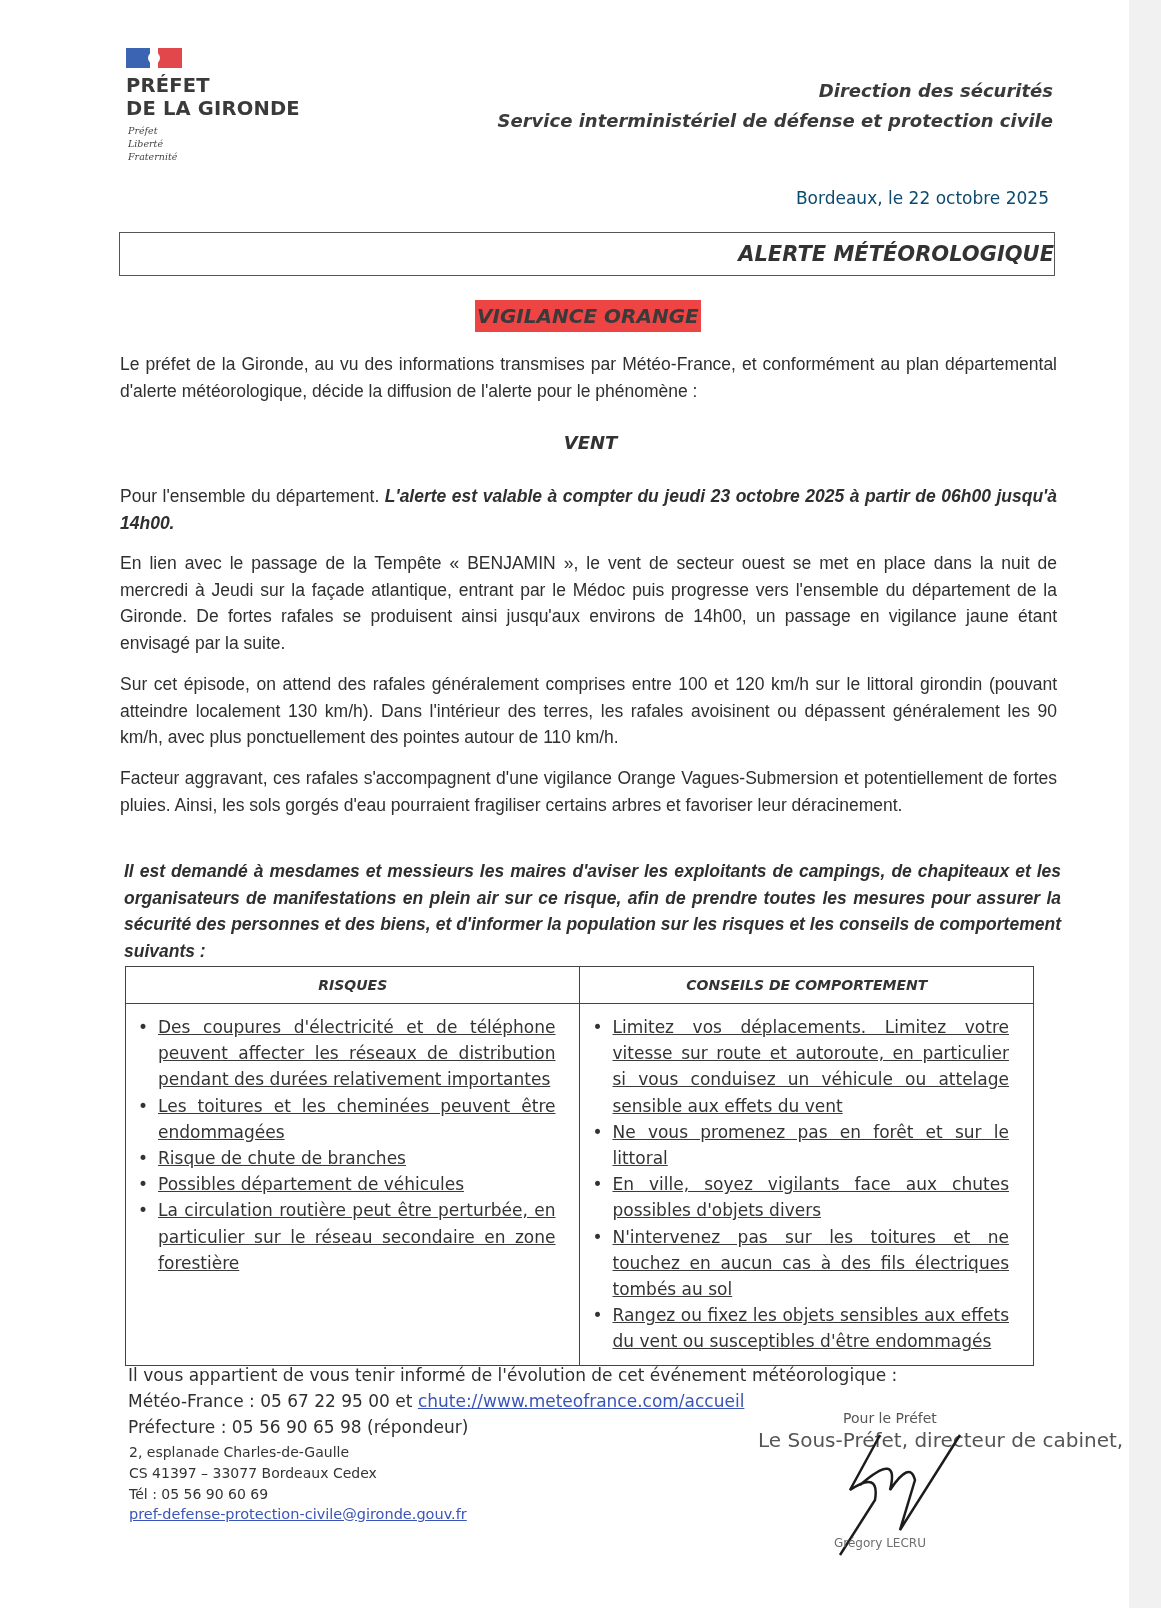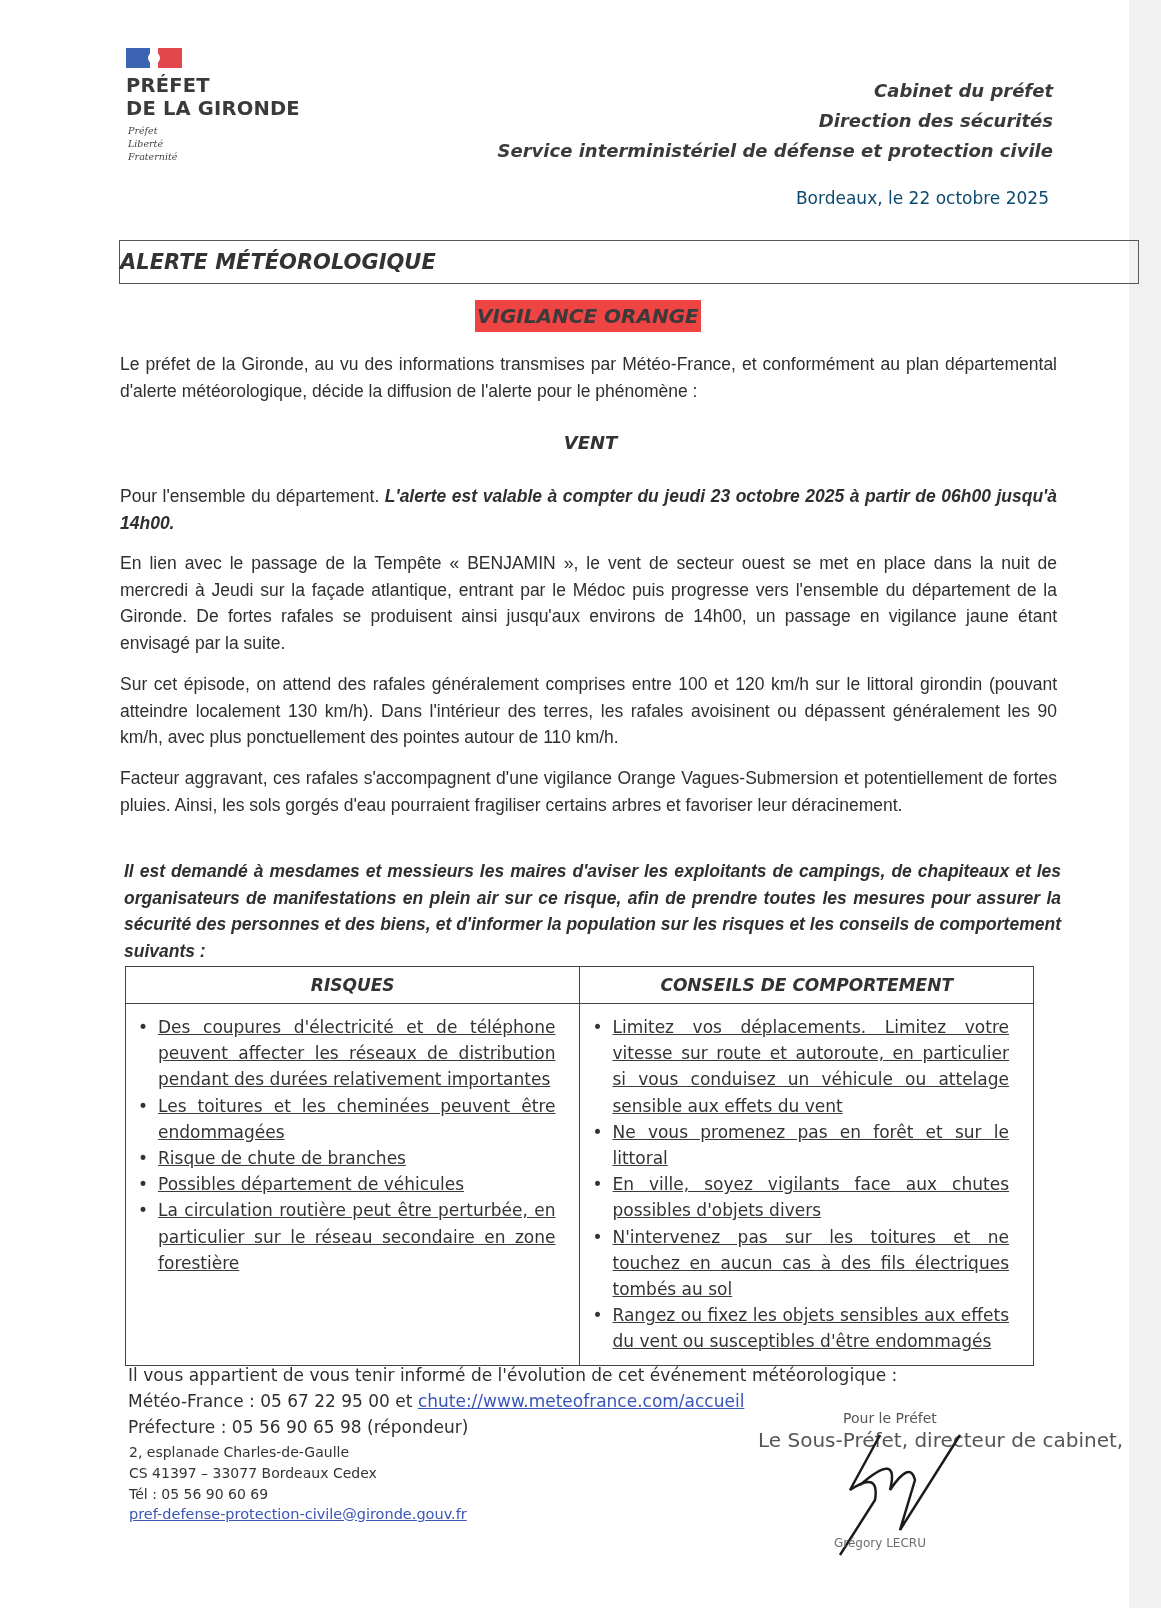--- a/index.html
+++ b/index.html
@@ -14,33 +14,33 @@
   .flag { left: 126px; top: 48px; width: 56px; height: 20px; }
   .flag .blue { position: absolute; left: 0; top: 0; width: 24px; height: 20px; background: #3b64b2; }
   .flag .red { position: absolute; left: 32px; top: 0; width: 24px; height: 20px; background: #e2474b; }
   .flag .mid { position: absolute; left: 22px; top: 4px; width: 12px; height: 12px; background: #fff; border-radius: 50%; }
   .logo-title { left: 126px; top: 74px; font-family: "DejaVu Sans", sans-serif; font-weight: bold; font-size: 19.5px; line-height: 23px; color: #3a3a3a; letter-spacing: 0.2px; }
   .motto { left: 128px; top: 124px; font-family: "DejaVu Serif", serif; font-style: italic; font-size: 9.5px; line-height: 13px; color: #444; }
 
   .header-right { right: 108px; top: 76px; text-align: right; font-style: italic; font-weight: bold; font-size: 18px; line-height: 30px; color: #3a3a3a; }
   .date { right: 112px; top: 188px; font-size: 17px; color: #0c4a6e; text-align: center; }
 
-  .title-box { left: 119px; top: 240px; width: 1020px; height: 44px; border: 1.5px solid #555; box-sizing: border-box;
-    display: flex; align-items: center; justify-content: flex-start; font-style: italic; font-weight: bold; font-size: 21px; color: #333; }
+  .title-box { left: 119px; top: 232px; width: 936px; height: 44px; border: 1.5px solid #555; box-sizing: border-box;
+    display: flex; align-items: center; justify-content: flex-end; font-style: italic; font-weight: bold; font-size: 21px; color: #333; }
   .vigilance { left: 475px; top: 300px; padding: 2px 2px; background: #ef4444; font-style: italic; font-weight: bold; font-size: 20px; color: #3a3a3a; line-height: 28px; }
 
   .p { left: 120px; width: 937px; font-family: "Liberation Sans Narrow", "Liberation Sans", sans-serif; font-size: 17.5px; line-height: 26.5px; color: #2f2f2f; text-align: justify; }
   .p b { font-weight: bold; font-style: italic; }
   .center-bold { left: 0; width: 1181px; text-align: center; font-style: italic; font-weight: bold; font-size: 18px; color: #333; }
   .bold-italic { font-weight: bold; font-style: italic; }
 
   
   .tbl { left: 125px; top: 966px; width: 909px; border: 1.5px solid #444; border-collapse: collapse; }
   .tbl td, .tbl th { border: 1.5px solid #444; vertical-align: top; padding: 0; }
-  .tbl th { height: 36px; font-style: italic; font-weight: bold; font-size: 17px; color: #333; text-align: center; vertical-align: middle; }
+  .tbl th { height: 36px; font-style: italic; font-weight: bold; font-size: 14px; color: #333; text-align: center; vertical-align: middle; }
   .tbl ul { list-style: none; margin: 4px; padding: 6px 20px 6px 4px; text-decoration: underline; }
   .tbl li { position: relative; padding-left: 24px; font-size: 17px; line-height: 26.2px; color: #333; text-align: justify; }
   .tbl li::before { content: "•"; position: absolute; left: 4px; top: 0; }
   .col-left { width: 454px; height: 346px; }
   .col-right { width: 453px; }
 
   .foot { left: 128px; font-size: 17px; line-height: 26px; color: #2f2f2f; }
   .foot a { color: #3a55b8; text-decoration: underline; }
   .addr { left: 129px; font-size: 14px; line-height: 21px; color: #333; }
   .email { left: 129px; top: 1506px; font-size: 14.5px; color: #3a55b8; text-decoration: underline; }
@@ -64,21 +64,20 @@
   <div>PRÉFET</div>
   <div>DE LA GIRONDE</div>
 </div>
 <div class="abs motto">
   <div>Préfet</div>
   <div>Liberté</div>
   <div>Fraternité</div>
 </div>
 
 <div class="abs header-right">
-  <div>Cabinet du préfet</div>
   <div>Direction des sécurités</div>
   <div>Service interministériel de défense et protection civile</div>
 </div>
 <div class="abs date">Bordeaux, le 22 octobre 2025</div>
 
 <div class="abs title-box">
   <span>ALERTE MÉTÉOROLOGIQUE</span>
 </div>
 <div class="abs vigilance">VIGILANCE ORANGE</div>
 

